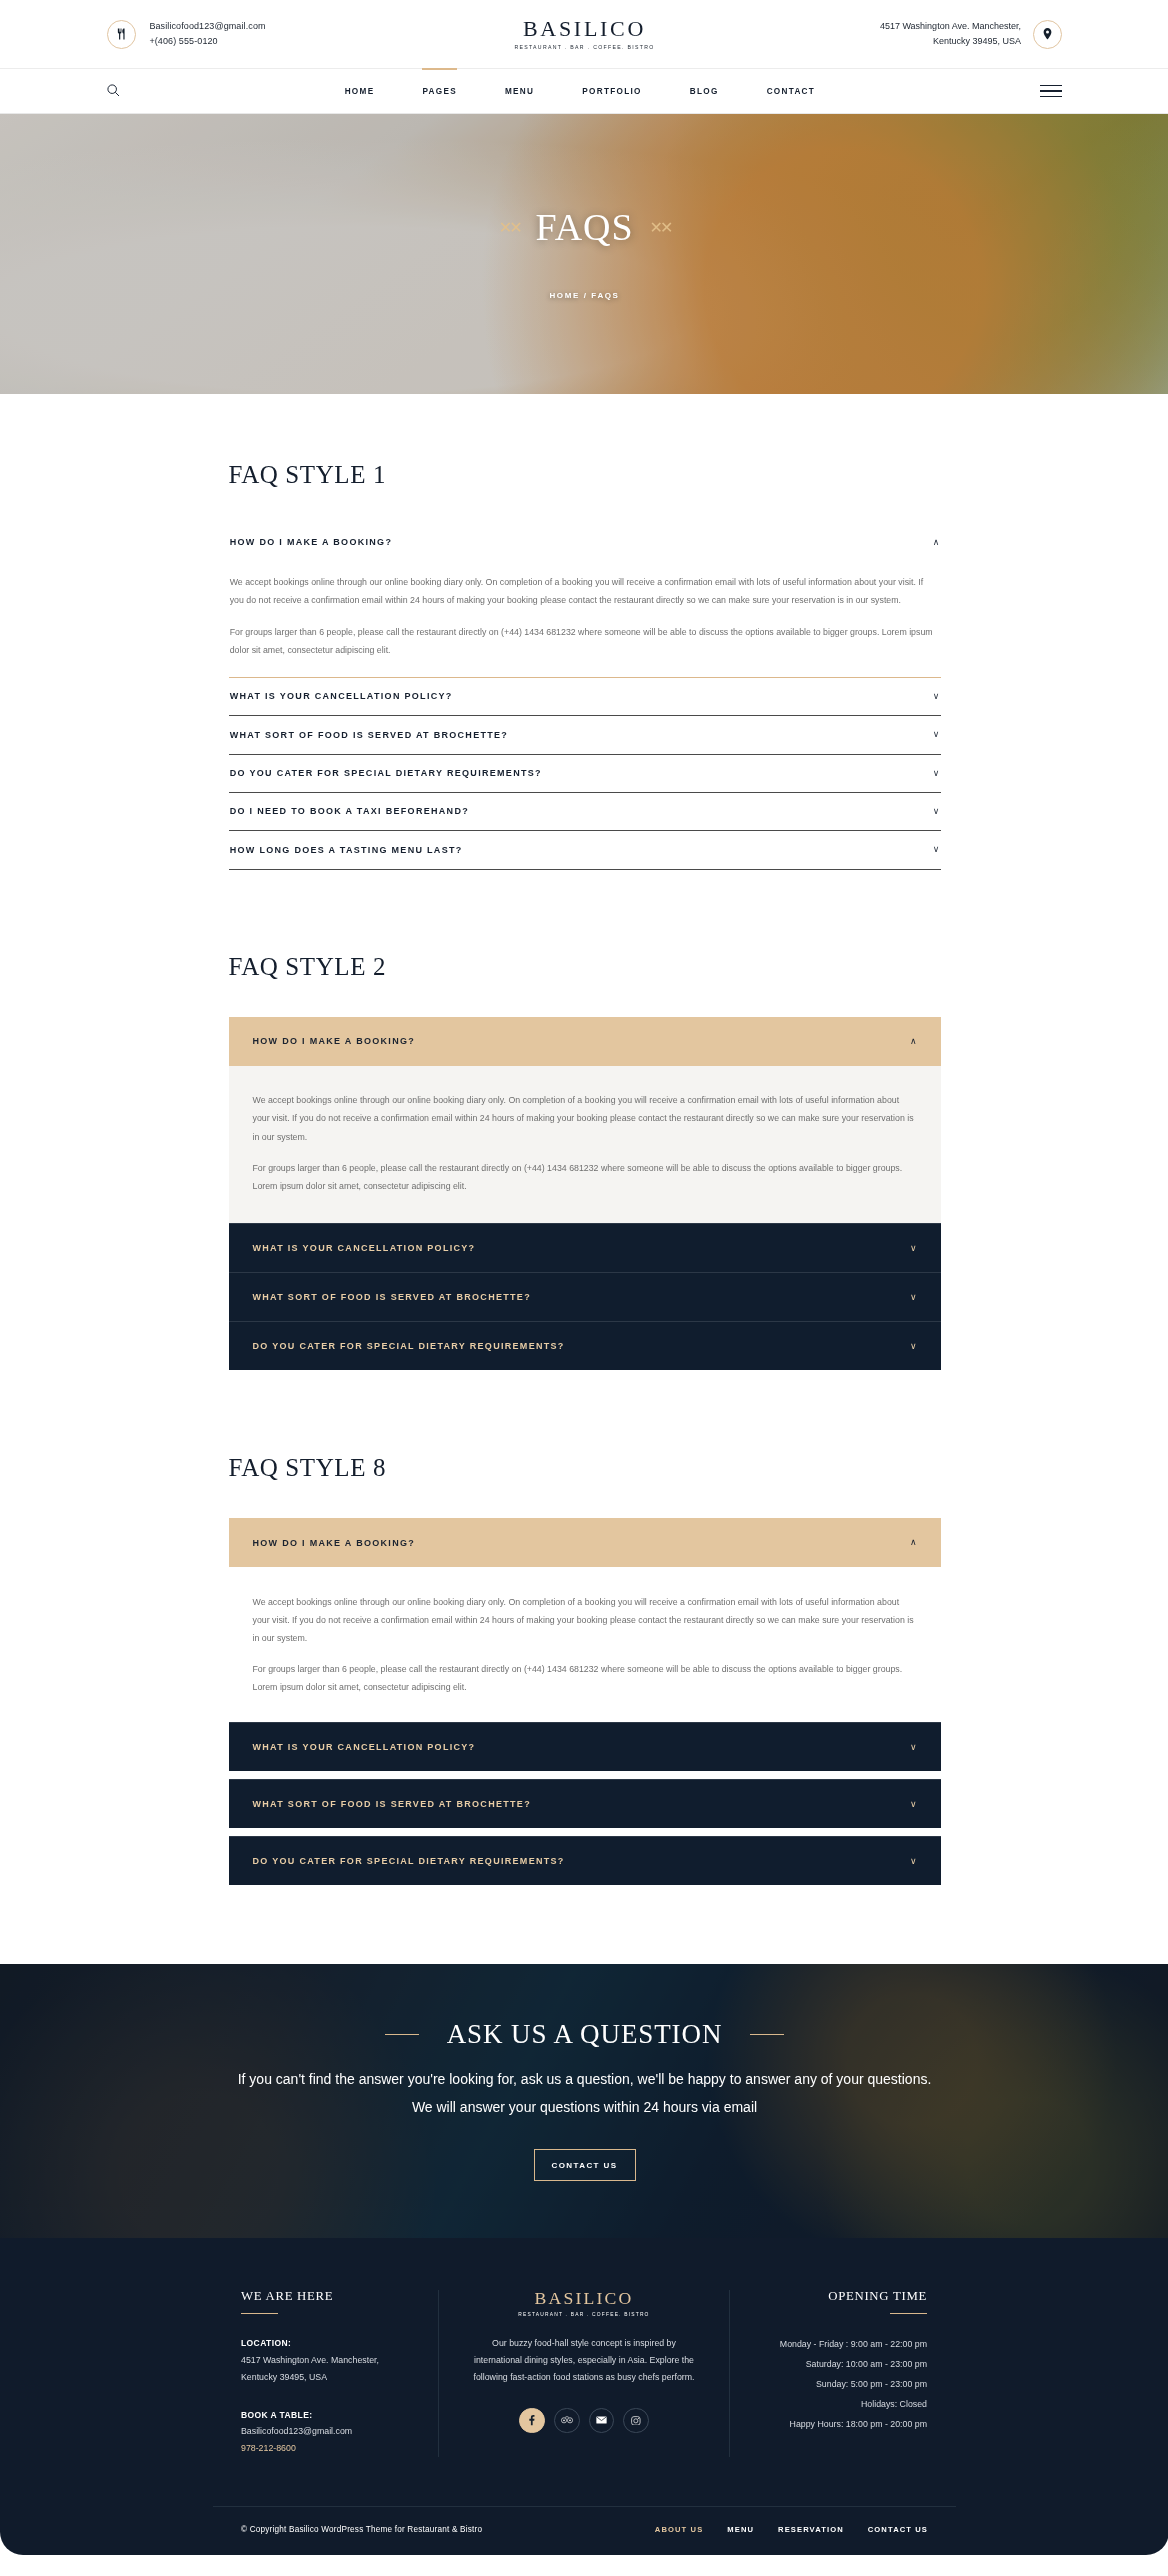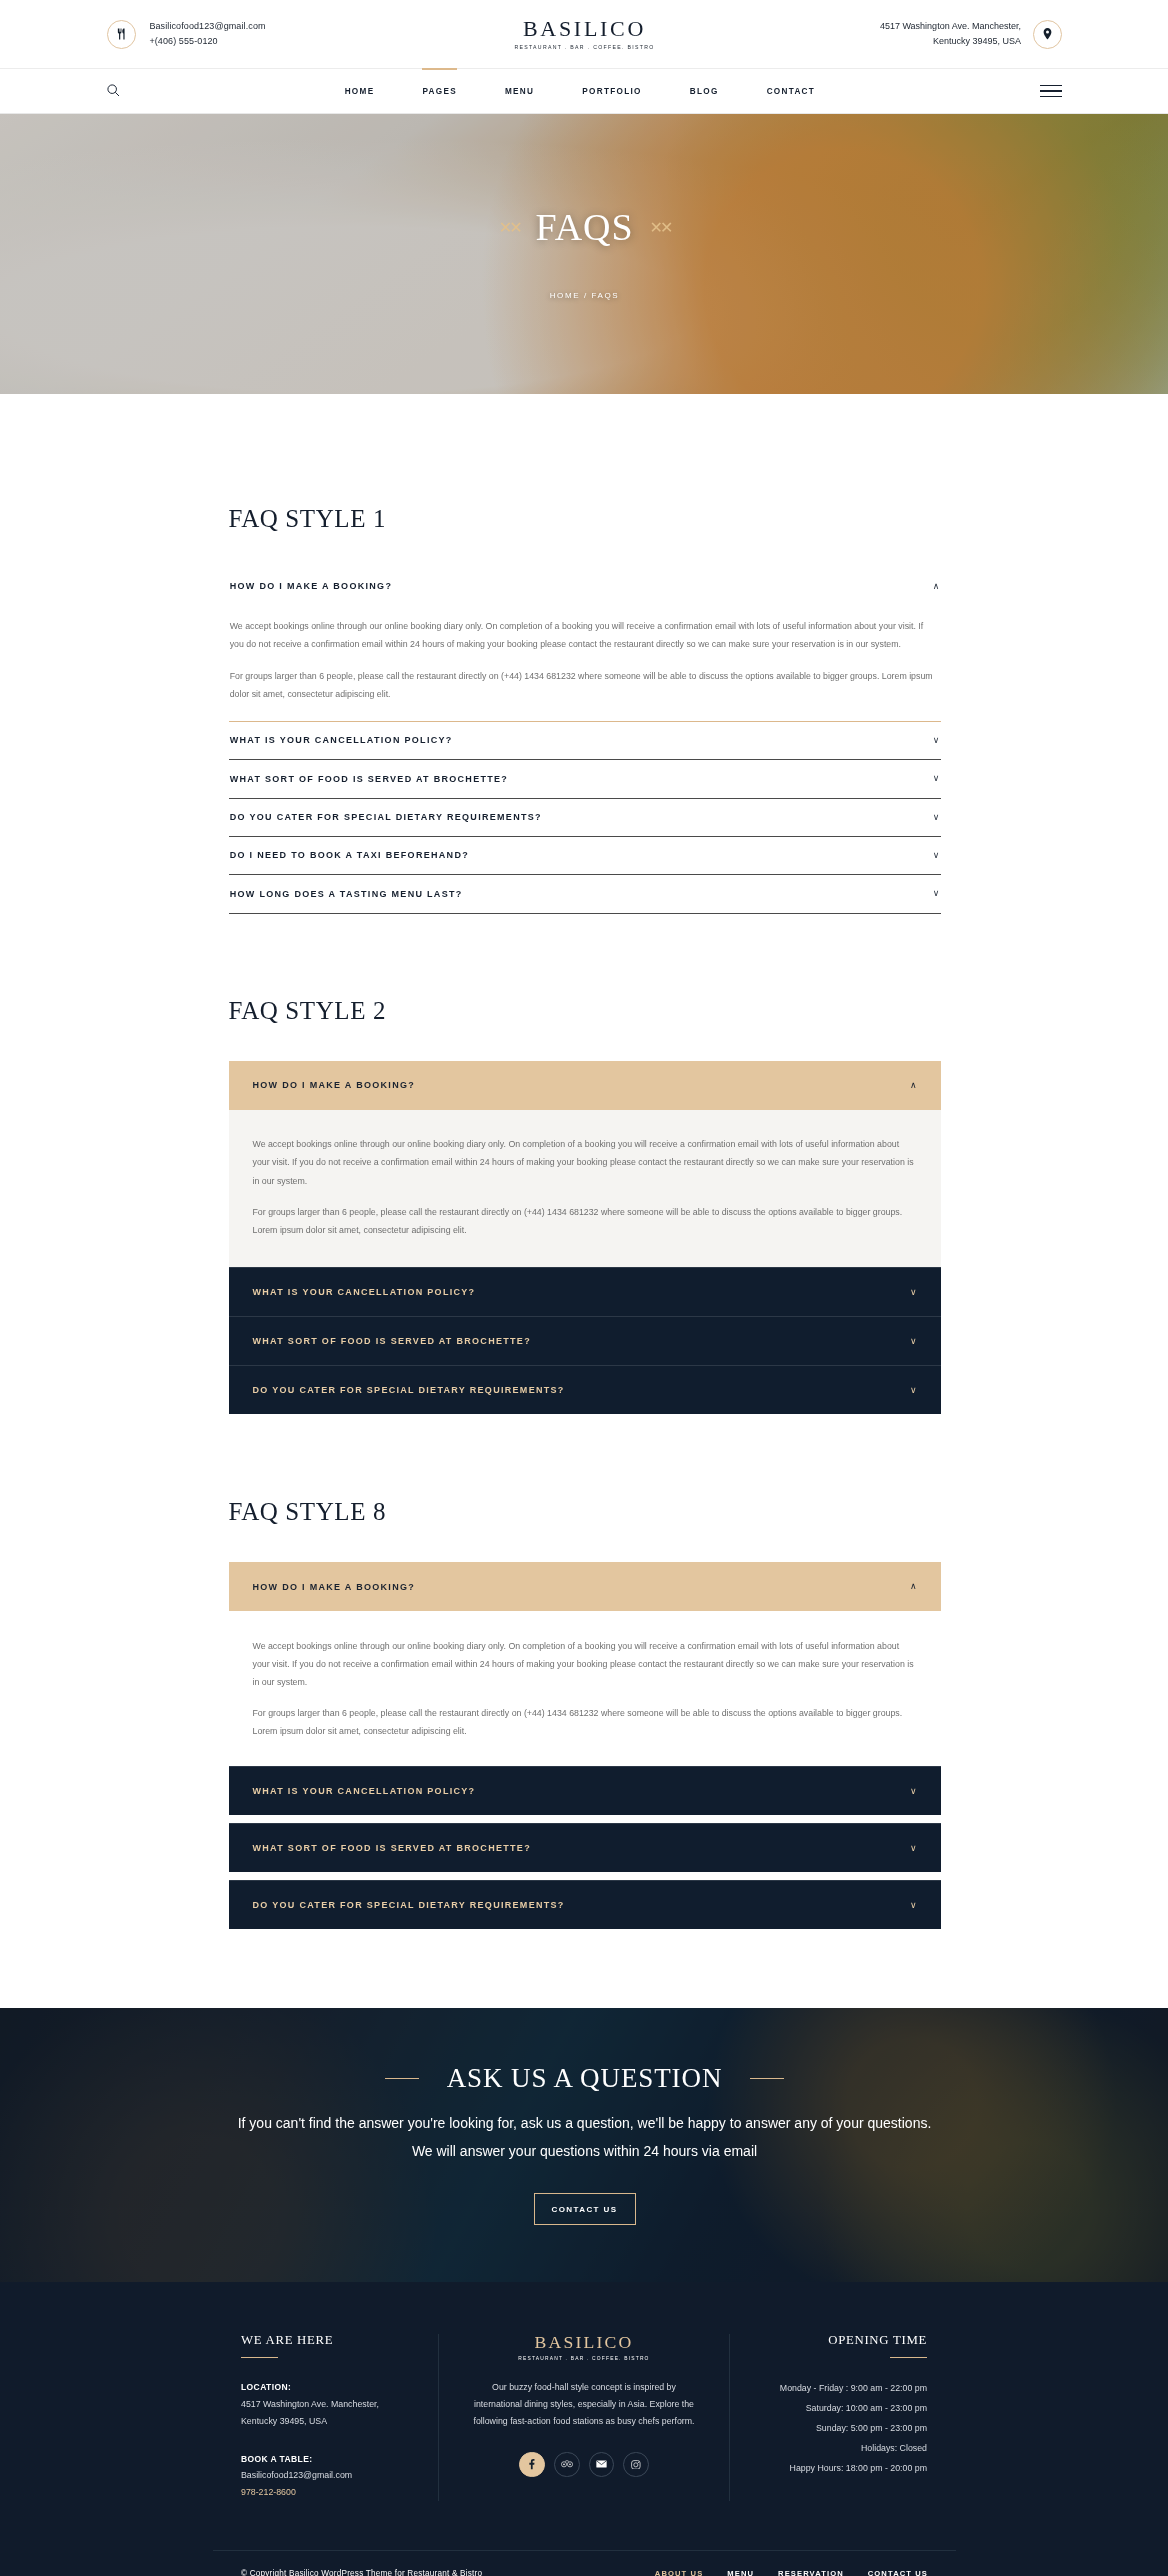--- a/index.html
+++ b/index.html
@@ -70,31 +70,31 @@
   .hero-bg::after { content:""; position:absolute; inset:0; background:rgba(40,34,28,.18); }
   .hero-inner { position:relative; z-index:2; display:flex; align-items:center; gap:16px; }
   .hero-title {
     font-family:"Liberation Serif", serif; font-weight:400;
     font-size:38px; color:#fff; letter-spacing:0.9px; line-height:1;
     text-shadow:0 1.2px 8.5px rgba(0,0,0,.35);
   }
   .hero-orn { color:#e3c08a; font-size:16px; letter-spacing:-3px; opacity:.95; }
   .hero-crumb {
     position:relative; z-index:2; margin-top:45px;
-    font-size:8px; letter-spacing:1.6px; color:#fff; font-weight:400;
+    font-size:8px; letter-spacing:1.6px; color:#fff; font-weight:700;
     text-shadow:0 0.6px 4.9px rgba(0,0,0,.4);
   }
 
   
   .wrap { width:712px; margin:0 auto; }
   .sec-title {
     font-family:"Liberation Serif", serif; font-weight:400;
     font-size:25px; letter-spacing:0.6px; color:#141e2d; line-height:1;
   }
-  .s1 { padding-top:112px; }
+  .s1 { padding-top:68px; }
   .s1 .sec-title { margin-bottom:37px; }
 
   
   .acc1-item { border-bottom:0.6px solid #4a4a4a; }
   .acc1-item.open { border-bottom-color:#dcb88c; }
   .acc1-head {
     display:flex; align-items:center; justify-content:space-between;
     padding:13.4px 1.2px 14px; cursor:pointer;
   }
   .acc1-q {

